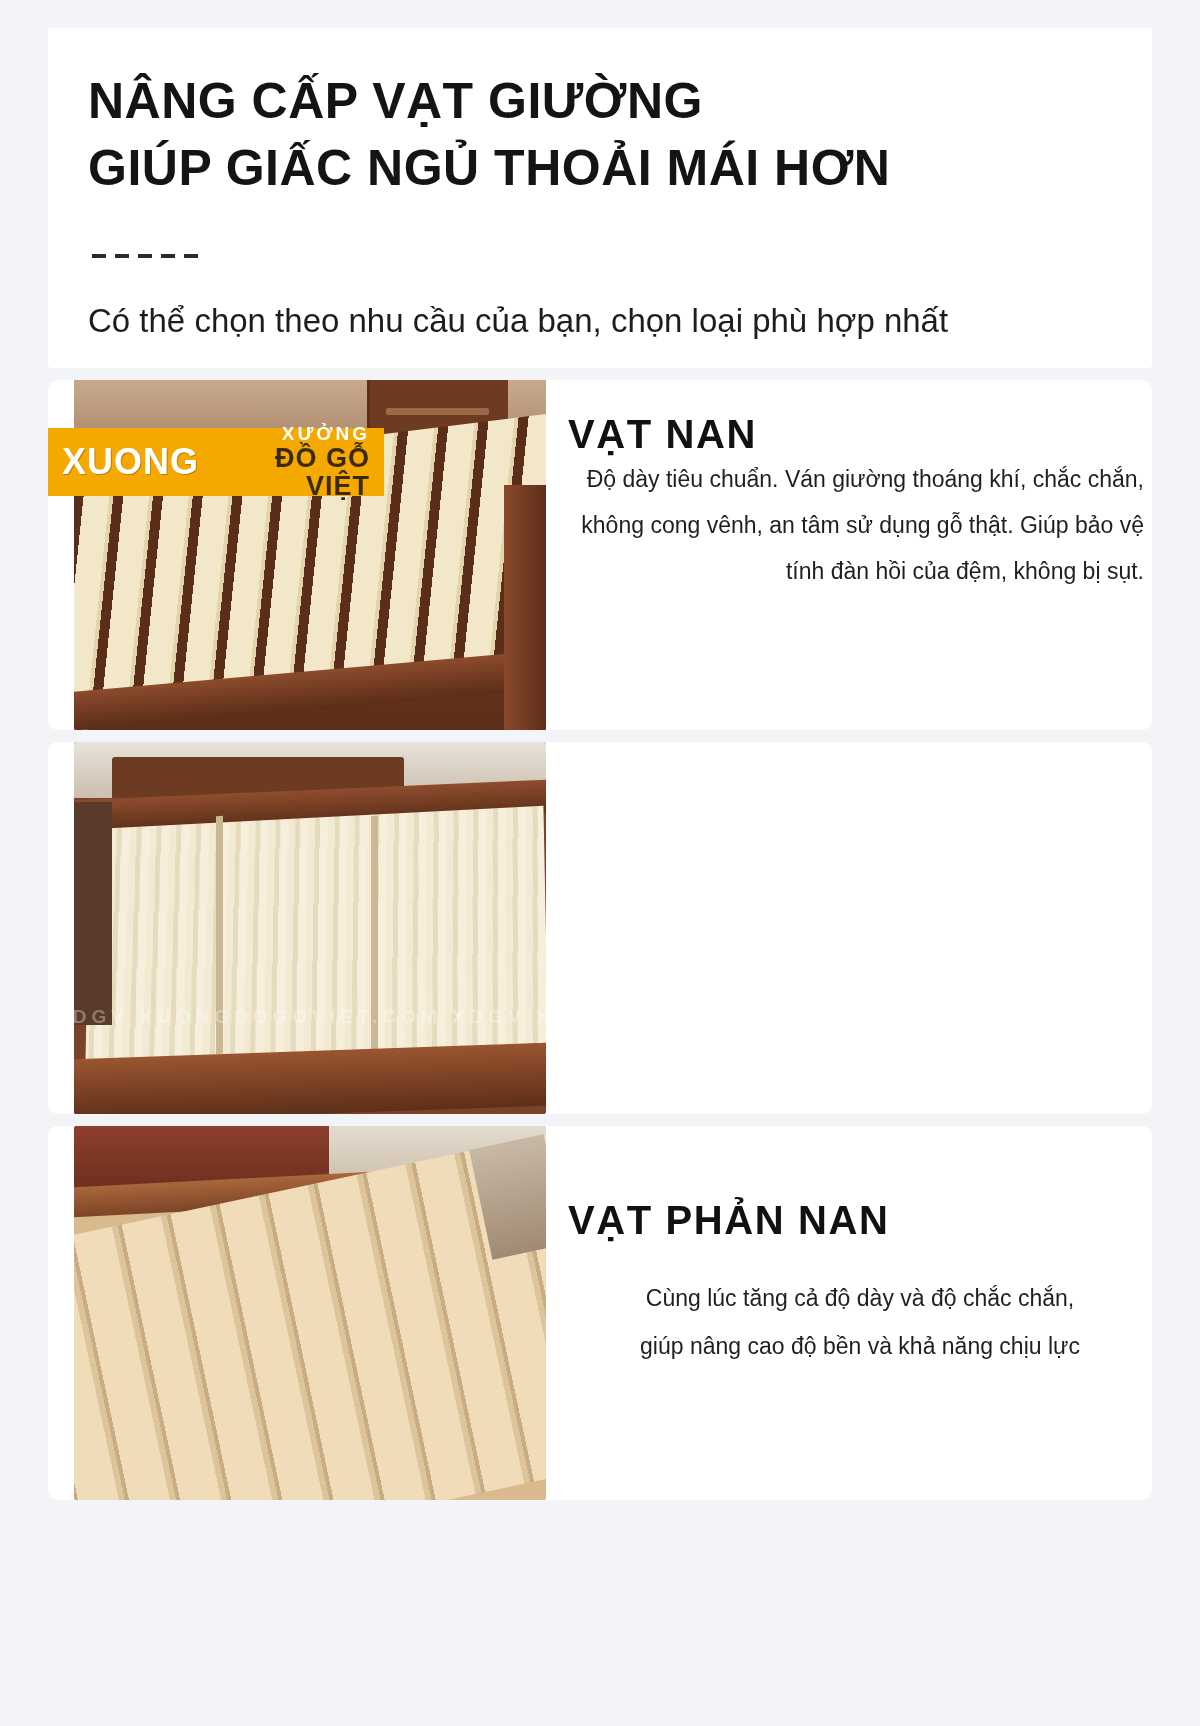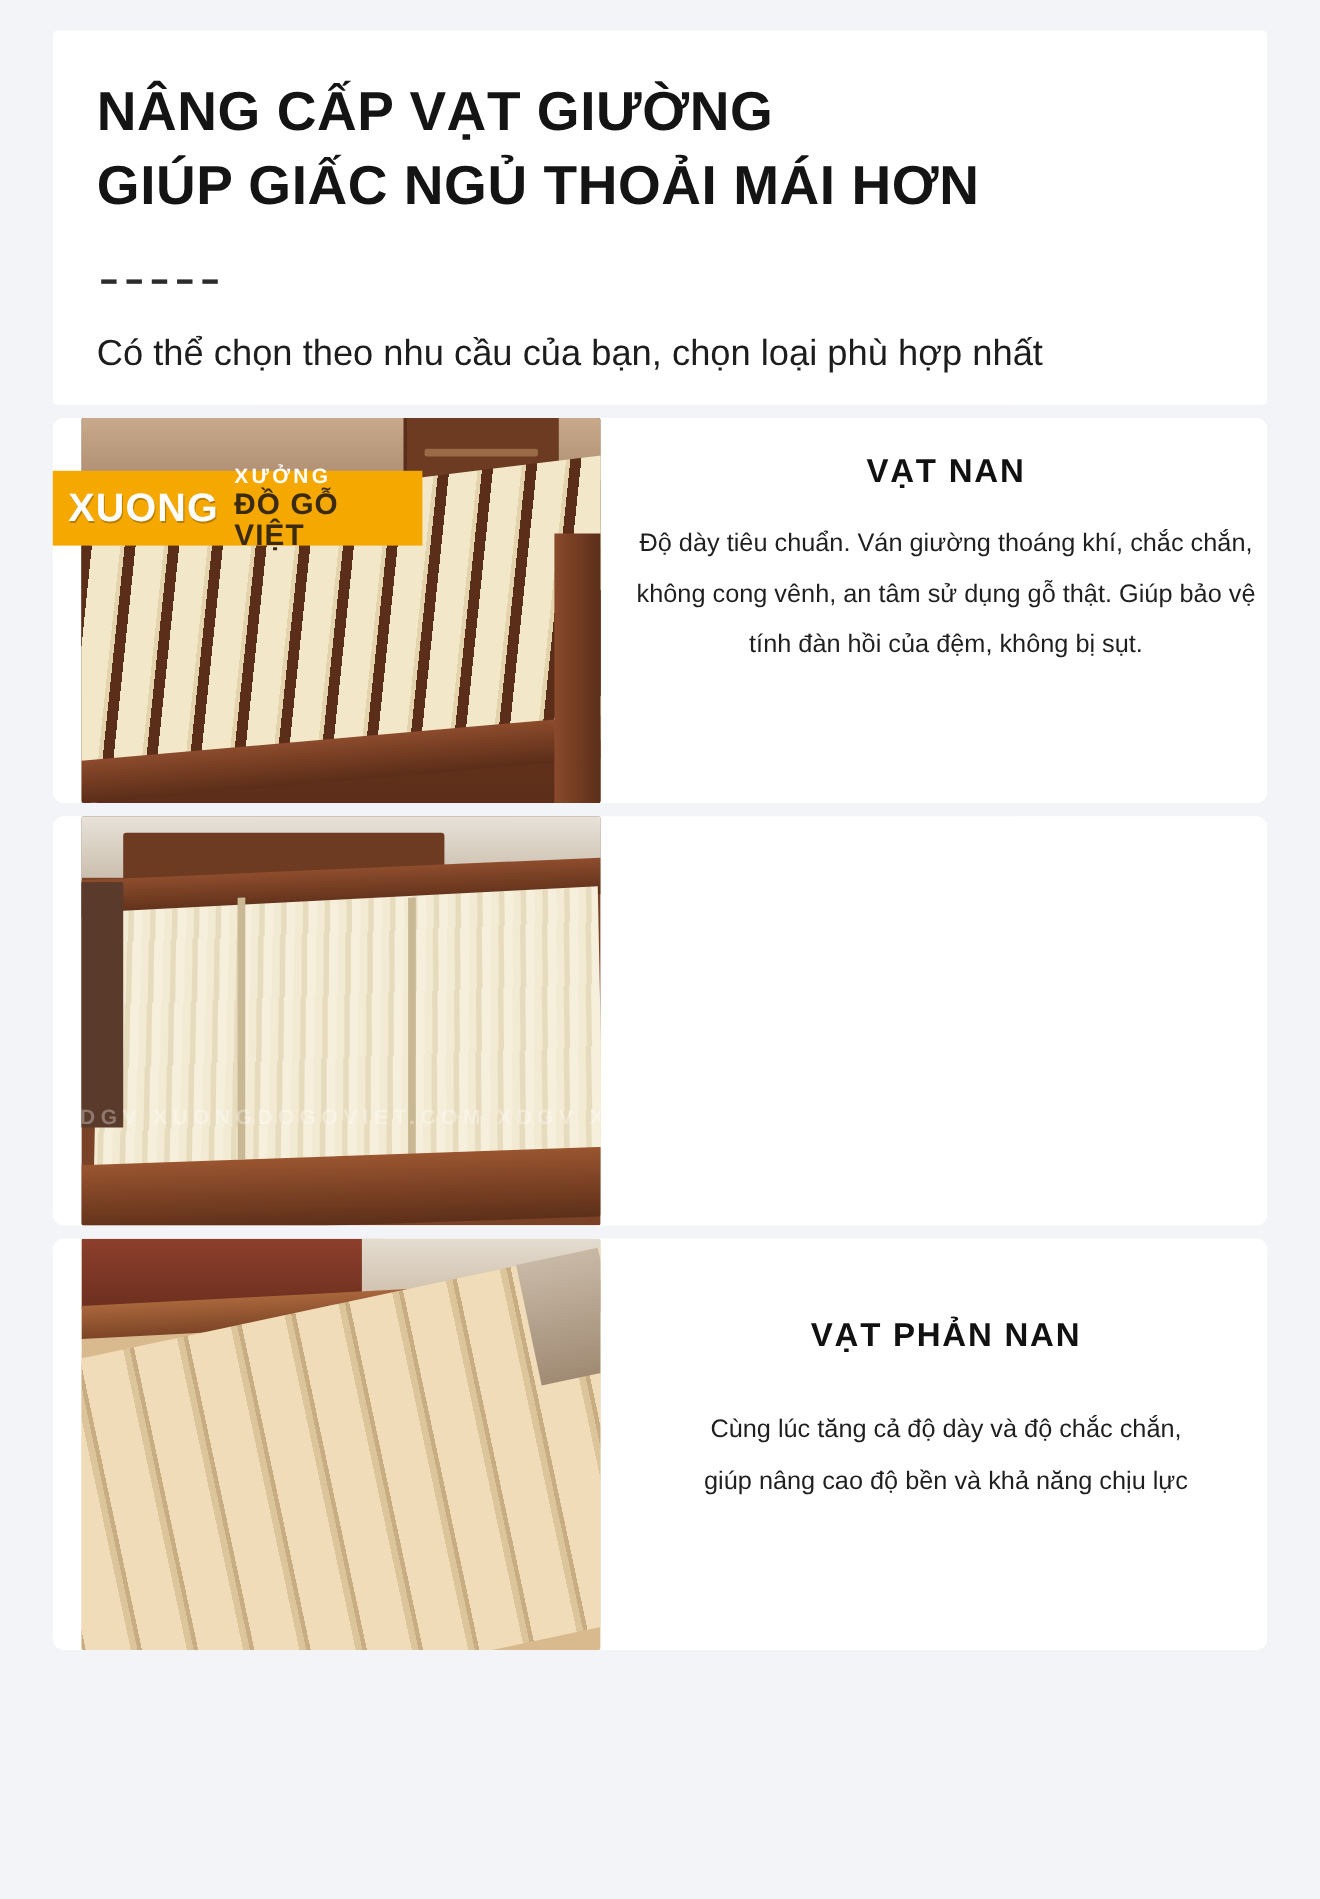--- a/index.html
+++ b/index.html
@@ -93,40 +93,39 @@
     position: absolute;
     left: 520px;
     top: 0;
     width: 584px;
     height: 100%;
   }
   .item-title {
     position: absolute;
     left: 0;
     width: 100%;
-    text-align: center;
-    font-size: 30px;
+    font-size: 40px;
     font-weight: 800;
     letter-spacing: 1.6px;
     color: #111;
   }
   .row-1 .item-title { top: 32px; }
   .row-2 .item-title { top: 90px; }
   .row-3 .item-title { top: 72px; }
 
   .item-desc {
     position: absolute;
     left: 8px;
     width: 568px;
     text-align: center;
     font-size: 23px;
     line-height: 2.0;
     color: #1f1f1f;
   }
-  .row-1 .item-desc { top: 90px; }
+  .row-1 .item-desc { top: 76px; text-align: right; }
   .row-2 .item-desc { top: 172px; line-height: 2.1; }
   .row-3 .item-desc { top: 148px; line-height: 2.1; }
 
   
   .p1 { background: #6b3a26; position: relative; width: 100%; height: 100%; }
   .p1 .floor {
     position: absolute; left: 0; top: 0; width: 100%; height: 26%;
     background: linear-gradient(180deg,#c8a98c 0%, #b08f71 60%, #8a5c3c 100%);
   }
   .p1 .nightstand {
@@ -255,21 +254,21 @@
     padding: 0 14px;
     gap: 14px;
   }
   .badge-xdgv {
     font-size: 36px;
     font-weight: 800;
     color: #ffffff;
     letter-spacing: 1px;
     text-shadow: 1px 1px 0 rgba(0,0,0,0.25);
   }
-  .badge-right { display: flex; flex-direction: column; line-height: 1.05; }
+  .badge-right { display: flex; flex-direction: column; line-height: 1.05; text-align: right; }
   .badge-line1 {
     font-size: 19px; font-weight: 700; color: #ffffff; letter-spacing: 3px;
   }
   .badge-line2 {
     font-size: 27px; font-weight: 800; color: #3a2a10; letter-spacing: 1px;
   }
 </style>
 </head>
 <body>
 

